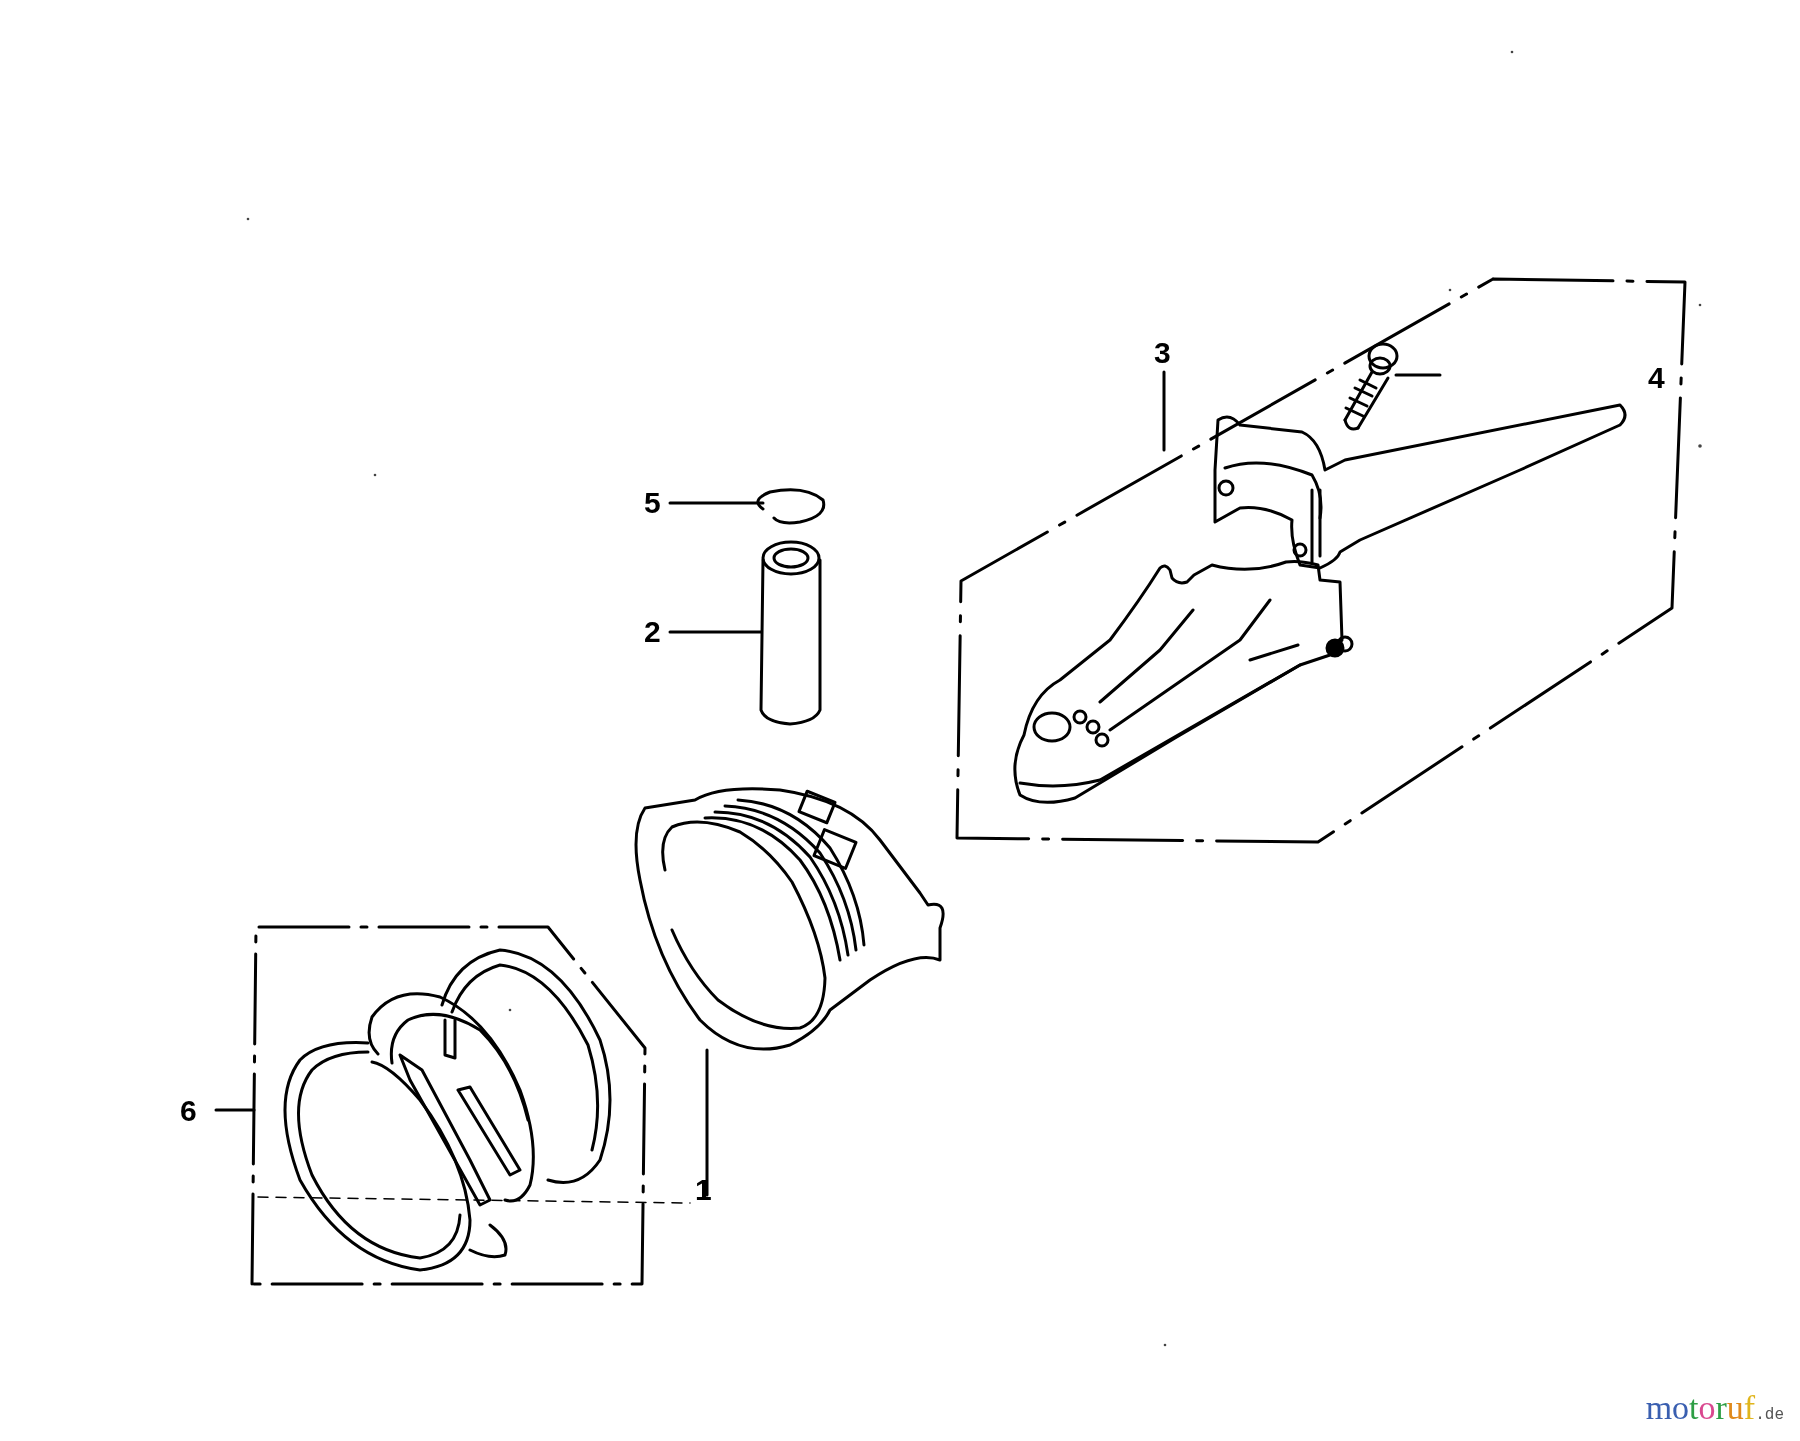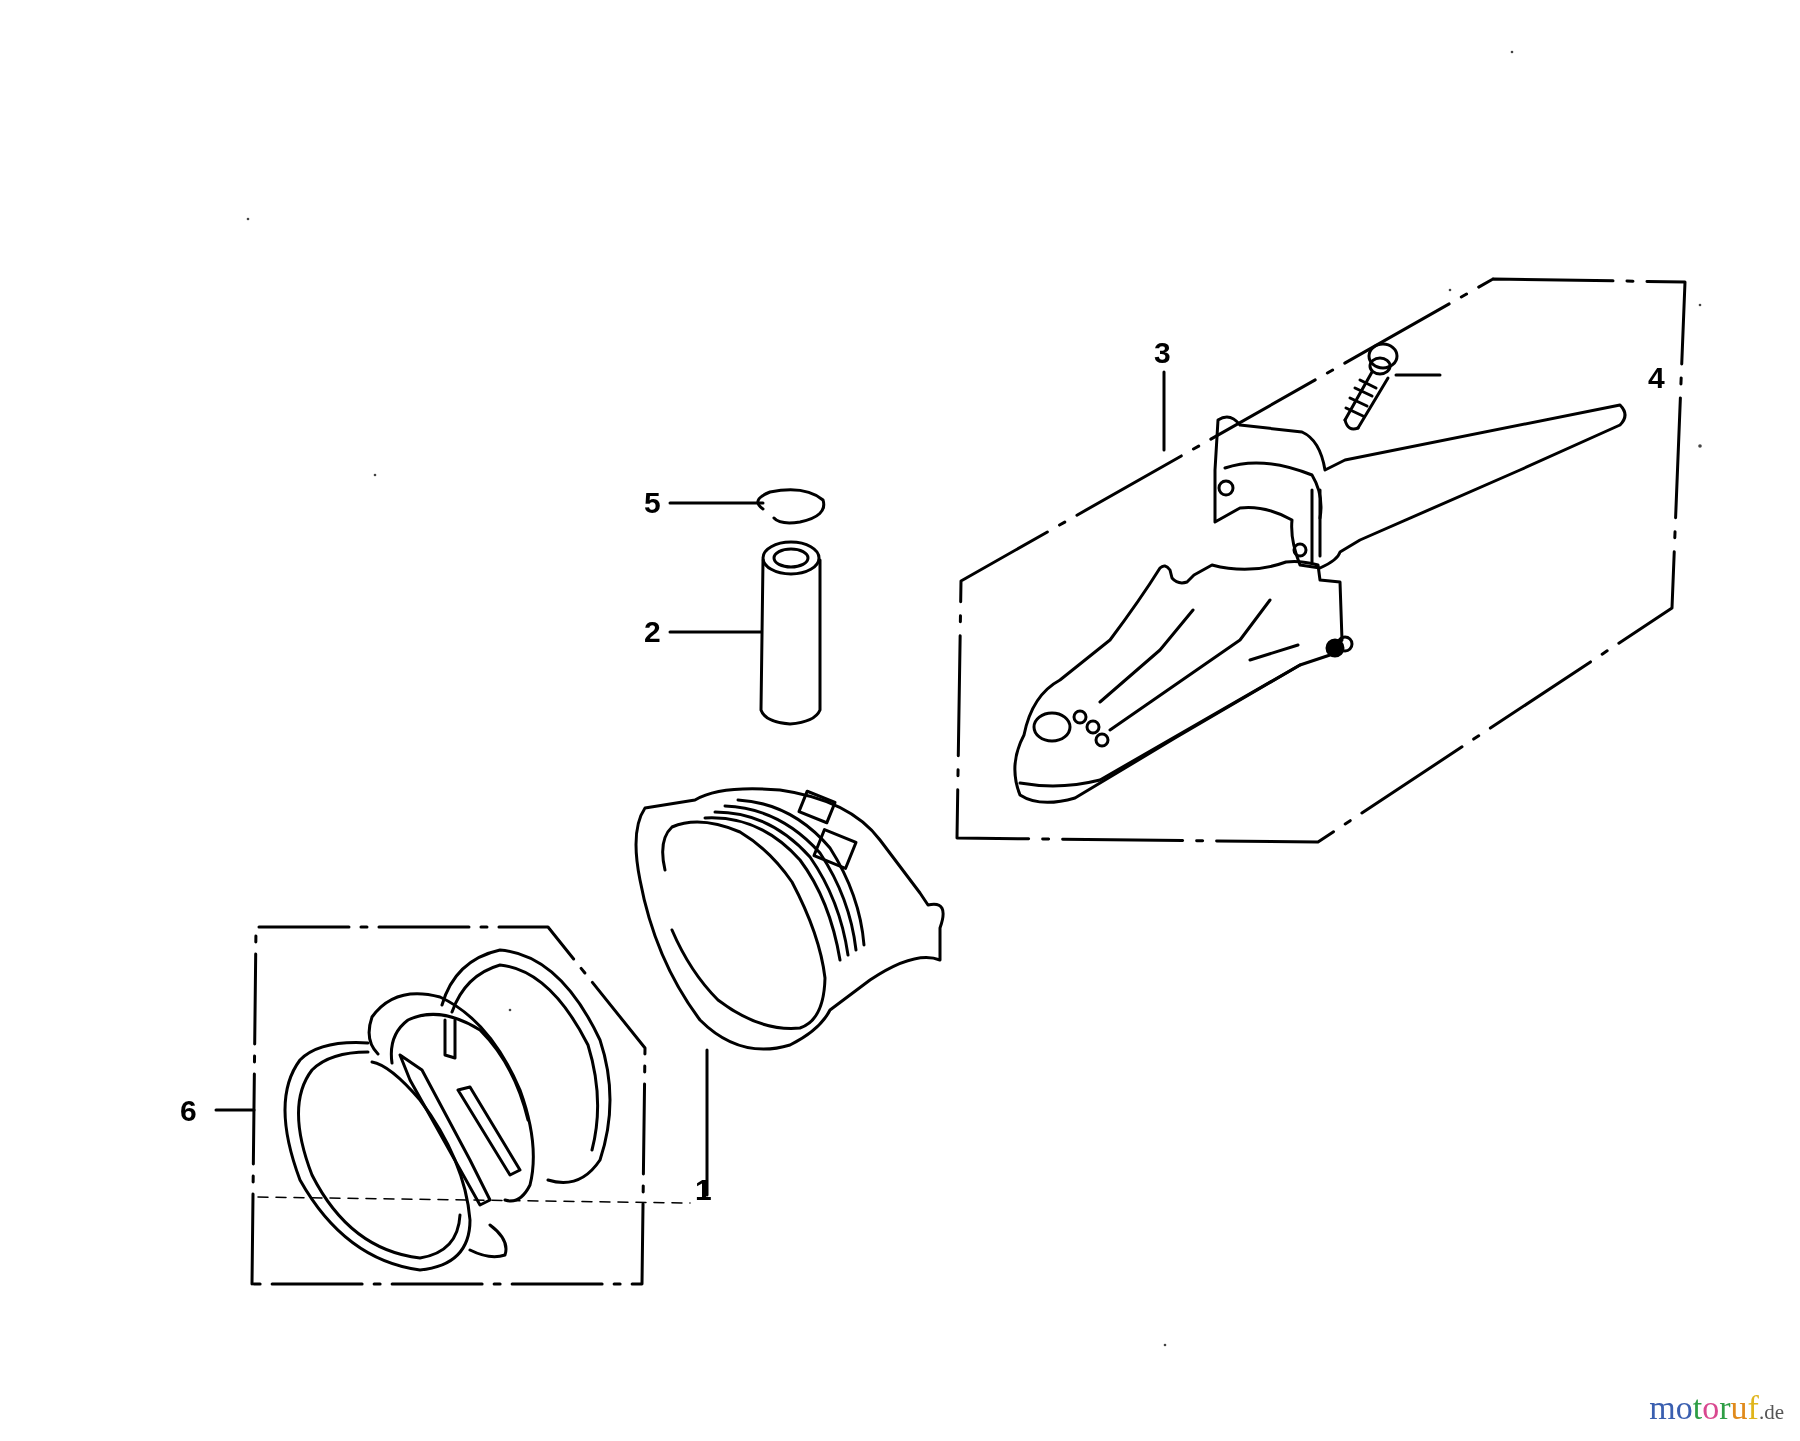--- a/index.html
+++ b/index.html
@@ -3,21 +3,21 @@
 <meta charset="utf-8">
 <style>
   html, body { margin: 0; padding: 0; background: #ffffff; }
   body { width: 1800px; height: 1441px; position: relative; overflow: hidden;
          font-family: "Liberation Sans", sans-serif; }
   #canvas { position: absolute; left: 0; top: 0; width: 1800px; height: 1441px; }
   .callout { position: absolute; font-family: "Liberation Sans", sans-serif;
              font-weight: bold; font-size: 30px; color: #000; line-height: 1; }
   .watermark { position: absolute; right: 16px; bottom: 14px; font-family: "Liberation Serif", serif;
                font-size: 34px; letter-spacing: 0px; }
-  .watermark .tld { font-size: 21px; color: #555; font-family: Liberation Serif, serif; }
+  .watermark .tld { font-size: 16px; color: #555; font-family: Liberation Mono, monospace; }
 </style>
 </head>
 <body>
 
 <svg id="canvas" width="1800" height="1441" viewBox="0 0 1800 1441">
   <g fill="none" stroke="#000" stroke-width="3" stroke-linecap="round" stroke-linejoin="round">
 
     <g>
       <polyline points="1493,279 1685,282 1672,608 1318,842 957,838 961,581 1493,279" stroke-dasharray="120 14 6 14"></polyline>
     </g>

